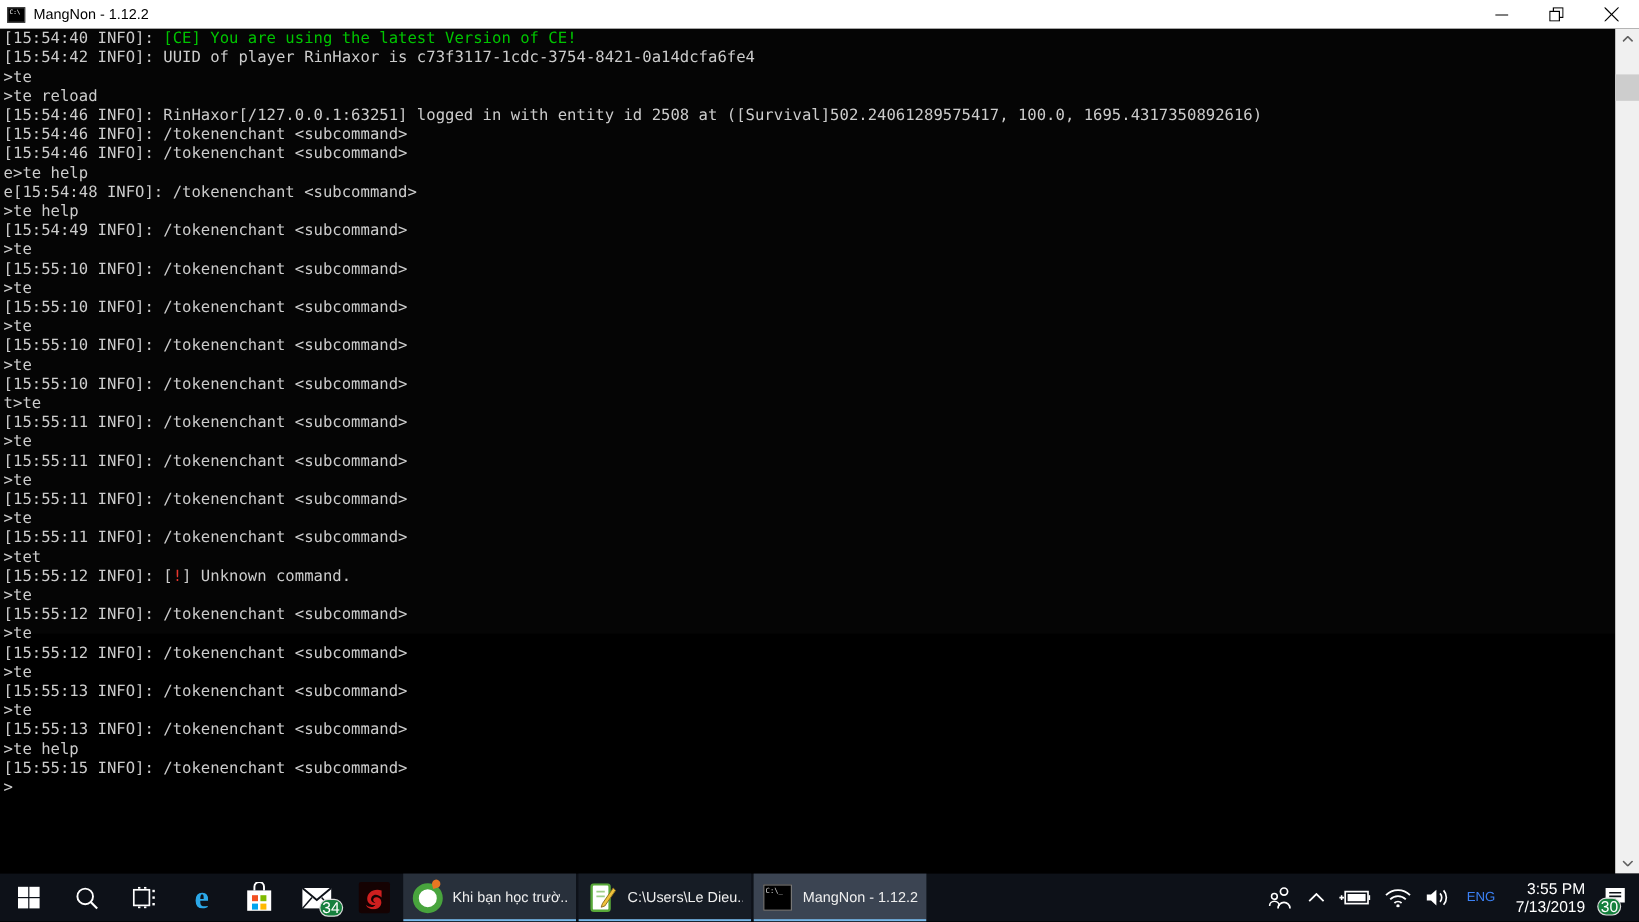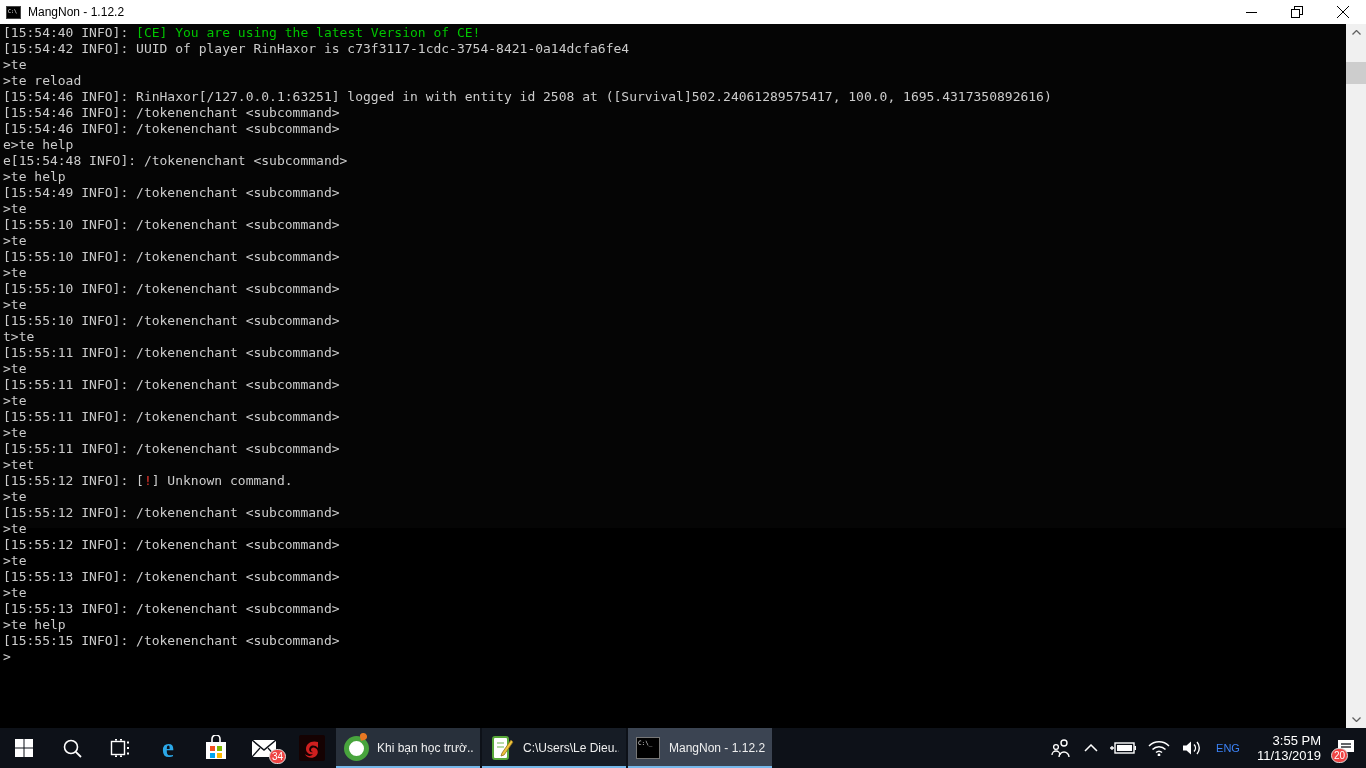--- a/index.html
+++ b/index.html
@@ -39,22 +39,22 @@
   .tb-btn { width:48px; display:flex; align-items:center; justify-content:center; position:relative; flex:0 0 auto; }
   .tb-apps { display:flex; flex:0 0 auto; }
   .tb-app { width:144px; margin-right:2px; display:flex; align-items:center; padding:0 7px;
     background:#161c25; position:relative; overflow:hidden; flex:0 0 auto; cursor:default; }
   .tb-app::after { content:""; position:absolute; left:0; right:0; bottom:0; height:2px; background:#76b8ea; }
   .tb-app.lighter { background:#28303b; }
   .tb-app.active { background:#3b4452; }
   .tb-app-label { font-size:12px; color:#efefef; margin-left:8px; white-space:nowrap; overflow:hidden; }
   .tb-app-icon { flex:0 0 auto; width:26px; height:26px; display:flex; align-items:center; justify-content:center; }
 
-  .badge { position:absolute; min-width:17px; height:15px; padding:0 2px; background:#ef4444;
-    border:1px solid #dcdcdc; border-radius:8px; color:#fff; font-size:10px; line-height:13px;
+  .badge { position:absolute; min-width:17px; height:15px; padding:0 2px; background:#15803d;
+    border:1px solid #dcdcdc; border-radius:8px; color:#fff; font-size:13px; line-height:13px;
     text-align:center; font-family:"Liberation Sans", sans-serif; }
   .badge-mail { right:2px; bottom:4px; }
   .badge-ac { left:1px; bottom:5px; }
 
   .tray { margin-left:auto; display:flex; align-items:center; flex:0 0 auto; }
   .tray-item { padding:0 6px; display:flex; align-items:center; justify-content:center; height:100%; position:relative; }
   .tray-lang { color:#3b82f6; font-size:11px; padding:0 8px; }
   .tray-clock { color:#fff; font-size:13px; line-height:15px; text-align:right; padding:0 9px; }
 
   .edge-e { color:#2ba8e8; font-weight:bold; font-size:27px; line-height:27px; font-family:"Liberation Serif", serif; }
@@ -235,25 +235,25 @@
     <div class="tray-item">
       <svg width="20" height="16" viewBox="0 0 20 16">
         <polygon points="1,5.5 4.5,5.5 9,1.5 9,14.5 4.5,10.5 1,10.5" fill="#fff"></polygon>
         <path d="M12 4.5 a5 5 0 0 1 0 7" fill="none" stroke="#fff" stroke-width="1.4"></path>
         <path d="M15 2 a9 9 0 0 1 0 12" fill="none" stroke="#fff" stroke-width="1.4"></path>
       </svg>
     </div>
     <div class="tray-item tray-lang">ENG</div>
     <div class="tray-clock">
       <div>3:55 PM</div>
-      <div>11/13/2019</div>
+      <div>7/13/2019</div>
     </div>
     <div class="tray-item" style="padding-right:10px;">
       <svg width="20" height="18" viewBox="0 0 20 18">
         <path d="M2 1 h16 v12 h-8 l-4 4 v-4 h-4 z" fill="#fff"></path>
         <line x1="5" y1="5" x2="15" y2="5" stroke="#0d1118" stroke-width="1.3"></line>
         <line x1="5" y1="8" x2="15" y2="8" stroke="#0d1118" stroke-width="1.3"></line>
       </svg>
-      <span class="badge badge-ac">20</span>
+      <span class="badge badge-ac">30</span>
     </div>
 
   </div>
 </div>
 
 </body></html>

